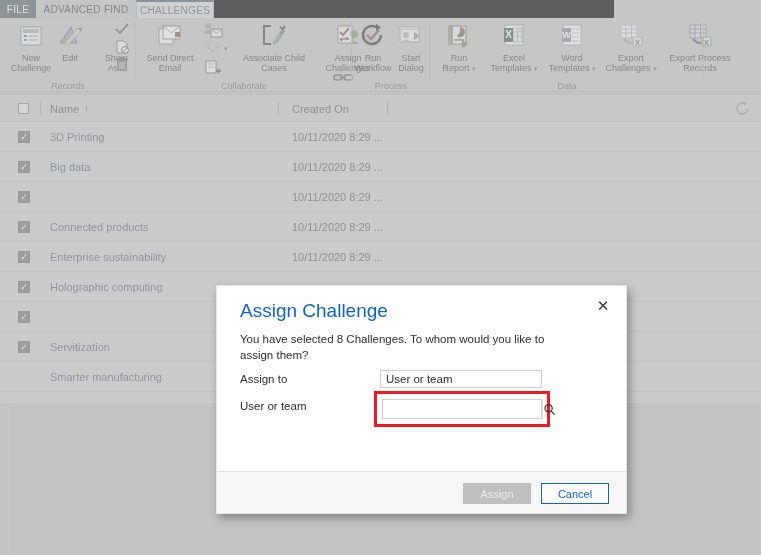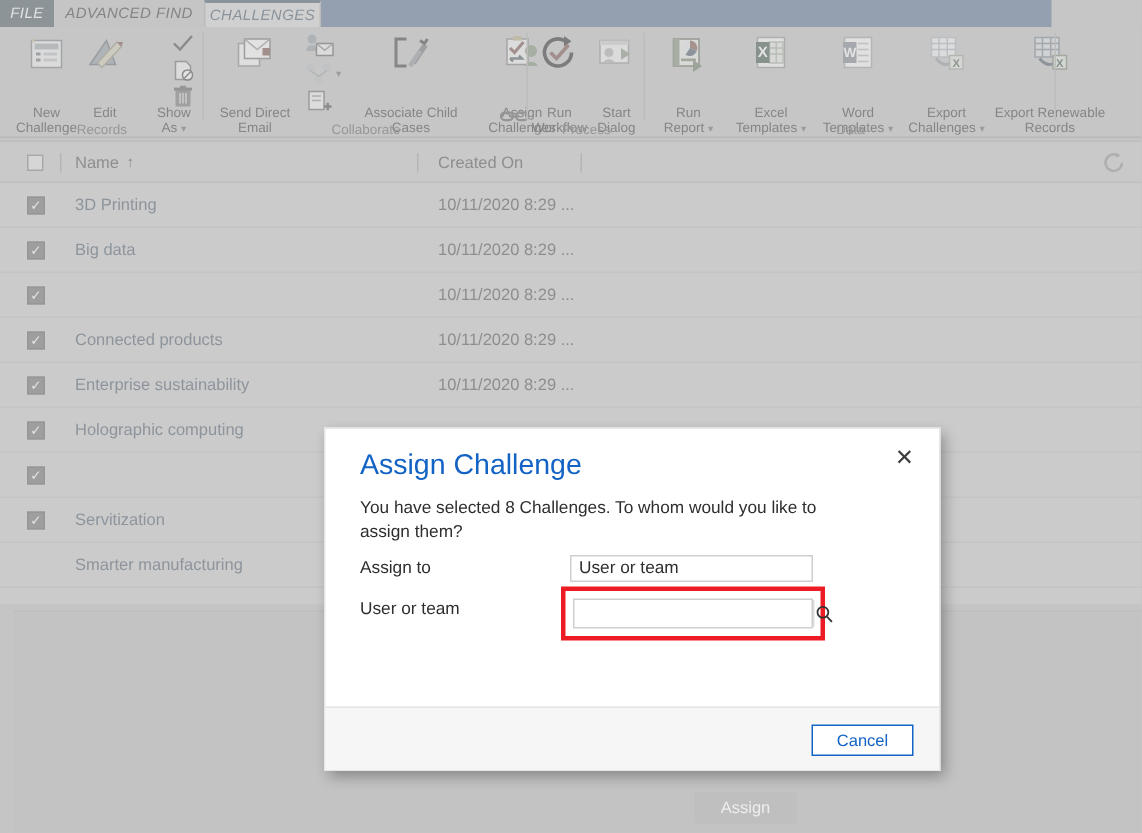--- a/index.html
+++ b/index.html
@@ -12,23 +12,22 @@
 
   
   #app {
     position: absolute; inset: 0;
     filter: grayscale(0.72) opacity(0.52);
     background: #c8c8c8;
   }
 
   
   .tabstrip {
-    position: absolute; left: 0; top: 0; width: 701px; height: 18px;
-    background: #3b82f6;
-    font-style: italic;
+    position: absolute; left: 0; top: 0; width: 614px; height: 18px;
+    background: #000000;
   }
   .tab {
     position: absolute; top: 0; height: 18px;
     font-size: 10px; letter-spacing: .3px;
     display: flex; align-items: center; justify-content: center;
   }
   .tab-file { left: 0; width: 36px; background: #3b6e8f; color: #fff; }
   .tab-af   { left: 36px; width: 100px; color: #4a4a4a; background: #c6c6c6; }
   .tab-ch   { left: 136px; width: 78px; color: #2a6fa8; background: #dcdcdc;
               border-top: 2px solid #2a6fa8; border-left: 1px solid #b4b4b4;
@@ -48,21 +47,21 @@
   .rgroup .gtitle {
     position: absolute; bottom: 1px; left: 0; right: 0;
     text-align: center; font-size: 9px; color: #6e6e6e;
   }
   .ritem {
     position: absolute; top: 3px;
     display: flex; flex-direction: column; align-items: center;
     font-size: 9px; color: #4b4b4b; line-height: 10px; text-align: center;
   }
   .ritem .ic { height: 30px; display: flex; align-items: center; justify-content: center; }
-  .ritem .lbl { margin-top: 19px; }
+  .ritem .lbl { margin-top: 2px; }
   .small-ic {
     position: absolute;
     display: flex; align-items: center; justify-content: center;
   }
   .caret { font-size: 7px; color: #777; }
 
   
   .gridwrap {
     position: absolute; left: 0; top: 93px; width: 761px; height: 310px;
     background: #d2d2d2;
@@ -171,21 +170,21 @@
     position: absolute; left: 0; right: 0; bottom: 0; height: 42px;
     background: #f6f6f6; border-top: 1px solid #e4e4e4;
   }
   .btn {
     position: absolute; top: 11px; height: 21px; width: 68px;
     font-size: 11px; font-family: "Liberation Sans", sans-serif;
     display: flex; align-items: center; justify-content: center;
     cursor: pointer;
   }
   .btn-assign {
-    right: 95px; background: #bfbfbf; color: #ededed; border: 1px solid #bfbfbf; margin-top: 45px;
+    right: 95px; background: #bfbfbf; color: #ededed; border: 1px solid #bfbfbf;
   }
   .btn-cancel {
     right: 17px; background: #fff; color: #1263c4; border: 1px solid #1263c4;
   }
 </style>
 </head>
 <body>
 
 <div id="app">
 
@@ -424,21 +423,21 @@
             <rect x="3" y="2" width="16" height="13" fill="#cfe0ef" stroke="#6f93b3"></rect>
             <line x1="3" y1="6" x2="19" y2="6" stroke="#6f93b3"></line>
               <line x1="3" y1="10" x2="19" y2="10" stroke="#6f93b3"></line>
             <line x1="8" y1="2" x2="8" y2="15" stroke="#6f93b3"></line>
               <line x1="13.5" y1="2" x2="13.5" y2="15" stroke="#6f93b3"></line>
             <path d="M6 16 q5 6 10 3" fill="none" stroke="#3b6e9f" stroke-width="2"></path>
             <rect x="15" y="14" width="9" height="9" fill="#dfe9de" stroke="#6f9a55"></rect>
             <text x="19.5" y="21.5" font-size="7.5" fill="#217346" text-anchor="middle" font-family="Liberation Sans, sans-serif" font-weight="bold">X</text>
           </svg>
         </span>
-        <span class="lbl" style="white-space:pre-line;">Export Renewable
+        <span class="lbl" style="white-space:pre-line;">Export Process
 Records</span>
       </div>
       <div class="gtitle">Data</div>
     </div>
   </div>
 
   <div class="gridwrap">
     <div class="ghead">
       <div class="hchk"></div>
       <div class="colsep" style="left:40px;"></div>

